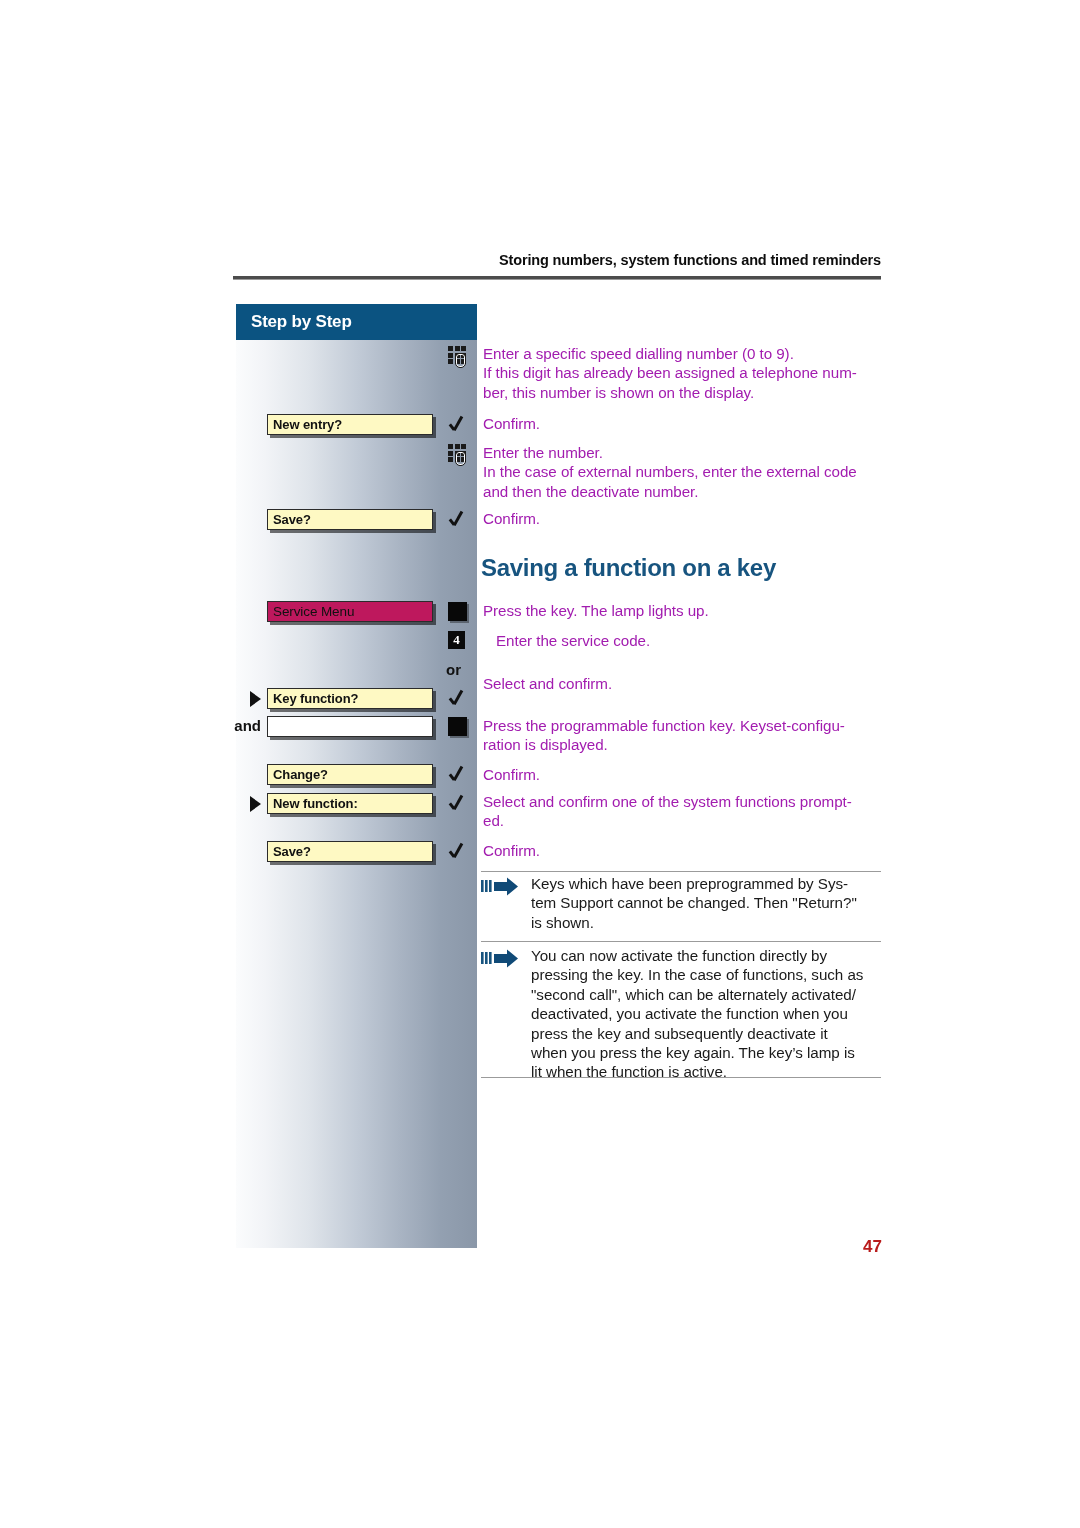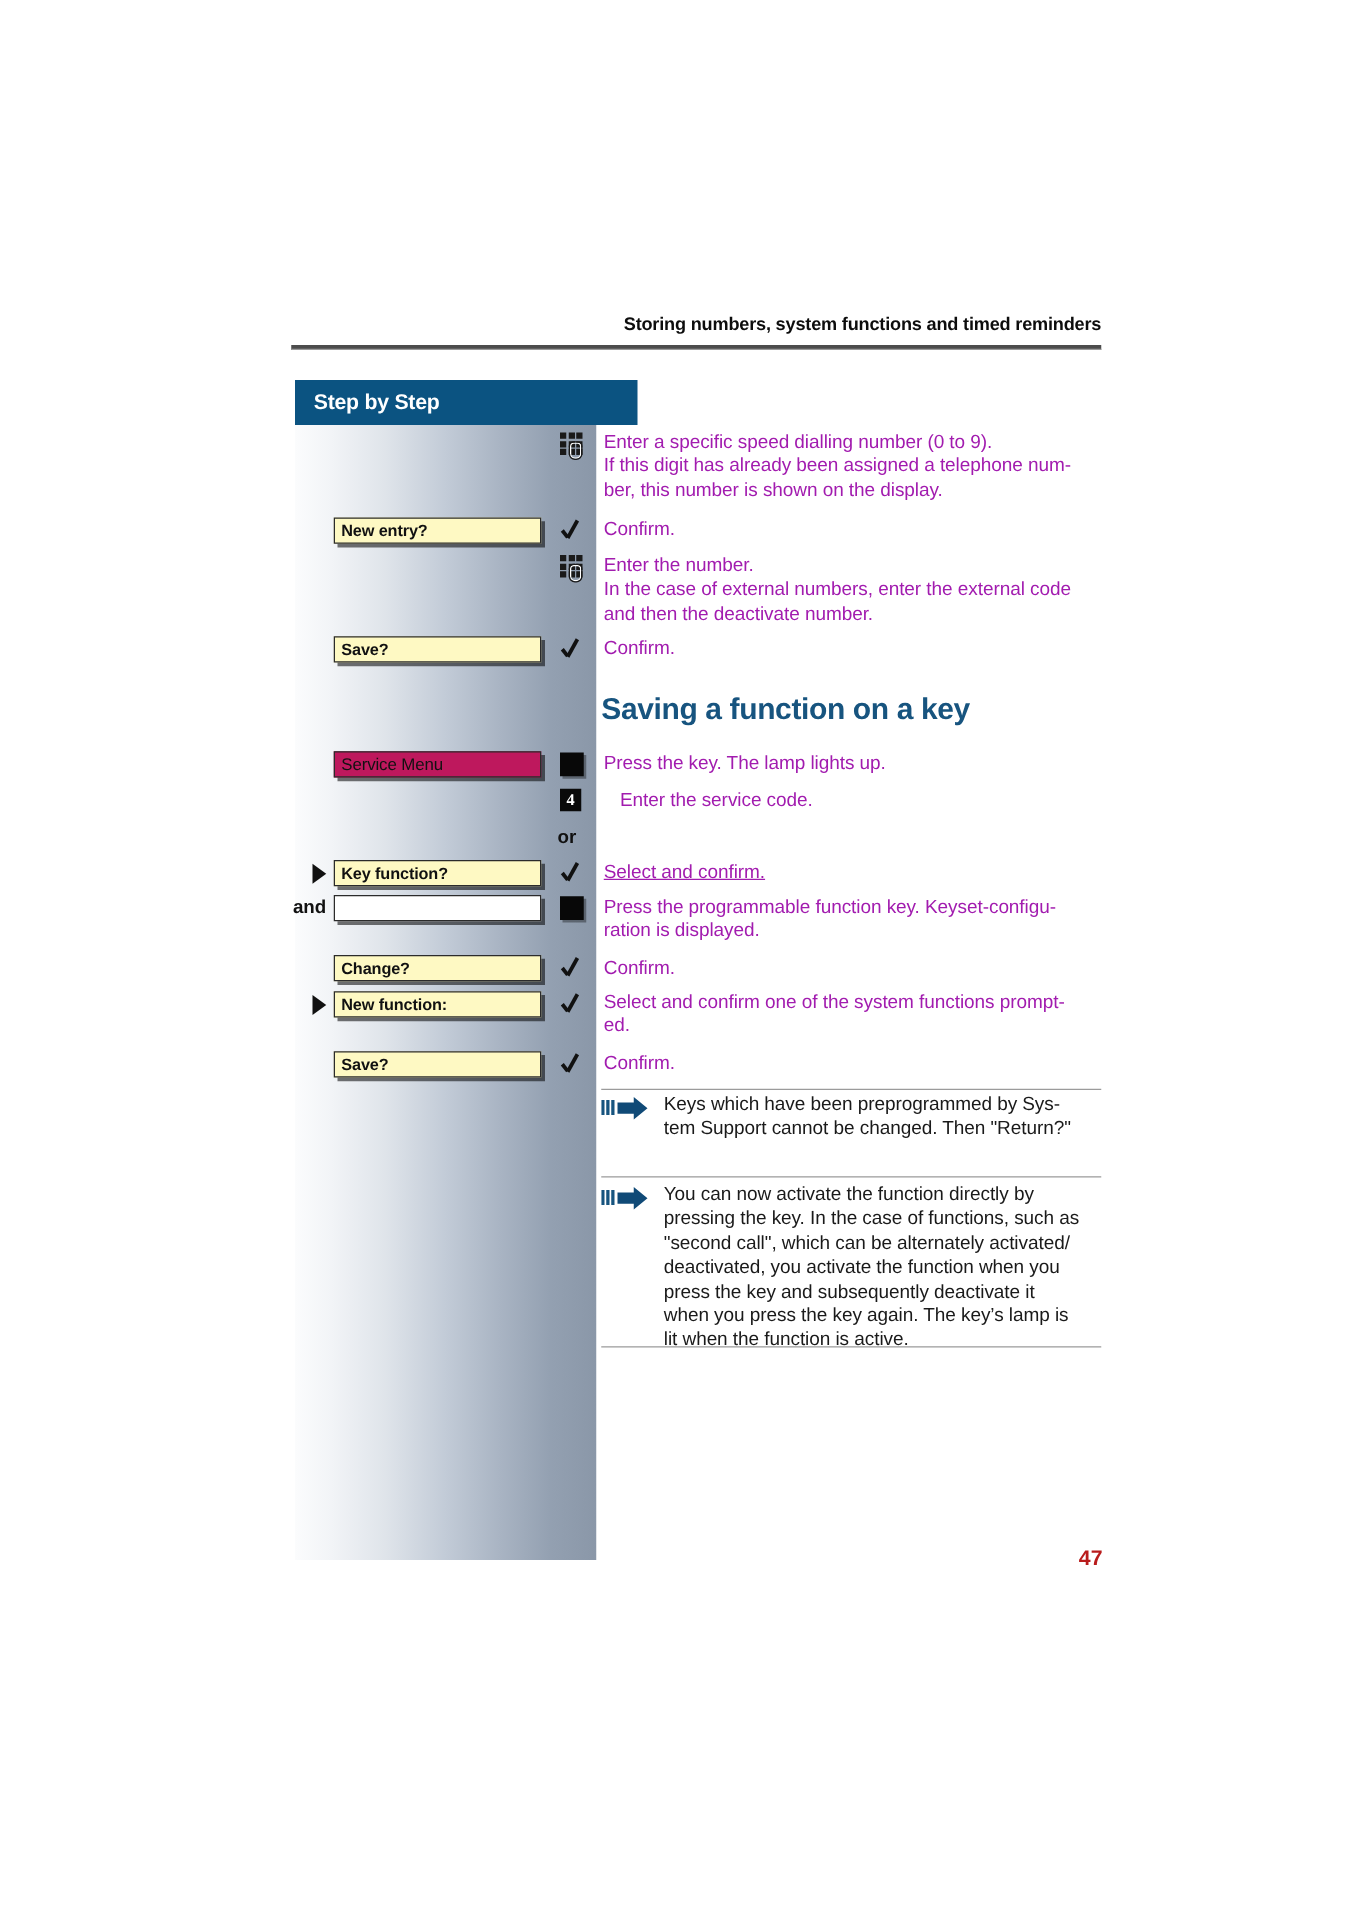--- a/index.html
+++ b/index.html
@@ -42,21 +42,21 @@
     position: absolute;
     left: 236px;
     top: 304px;
     width: 241px;
     height: 944px;
   }
   #sidebar-header {
     position: absolute;
     left: 0;
     top: 0;
-    width: 274px;
+    width: 241px;
     height: 36px;
     background: #0b5381;
   }
   #sidebar-header-label {
     position: absolute;
     left: 15px;
     top: 8px;
     font-size: 17px;
     font-weight: bold;
     color: #ffffff;
@@ -398,21 +398,21 @@
 
 <div class="step-row" style="left:236px; top:688px; width:241px;">
   <div class="select-marker"></div>
   <div class="softkey">
     <span class="softkey-label">Key function?</span>
   </div>
 </div>
 <div class="icon-slot" style="top:688px;">
   <div class="check-icon"></div>
 </div>
-<div class="body-text" style="top:688px;text-decoration:underline;">
+<div class="body-text" style="top:674px;">
   <div>Select and confirm.</div>
 </div>
 
 <div class="step-row" style="left:236px; top:716px; width:241px;">
   <div class="and-word">and</div>
   <div class="softkey blank">
     <span class="softkey-label"></span>
   </div>
 </div>
 <div class="icon-slot" style="top:717px;">
@@ -473,20 +473,21 @@
       <rect x="0" y="3" width="2.6" height="12" fill="#17547f"></rect>
       <rect x="4" y="3" width="2.6" height="12" fill="#17547f"></rect>
       <rect x="8" y="3" width="2.6" height="12" fill="#17547f"></rect>
       <path d="M13 5 L26 5 L26 0.5 L37 9.5 L26 18.5 L26 14 L13 14 Z" fill="#104a77"></path>
     </svg>
   </div>
   <div class="note-text">
     <div>
         <div>Keys which have been preprogrammed by Sys-</div>
         <div>tem Support cannot be changed. Then "Return?"</div>
+        <div>is shown.</div>
       </div>
   </div>
 </div>
 
 <div class="note-rule" style="top:941px;"></div>
 
 <div class="note-block" style="top:946px;">
   <div class="note-icon">
     <svg width="44" height="20" viewBox="0 0 44 20">
       <rect x="0" y="3" width="2.6" height="12" fill="#17547f"></rect>

